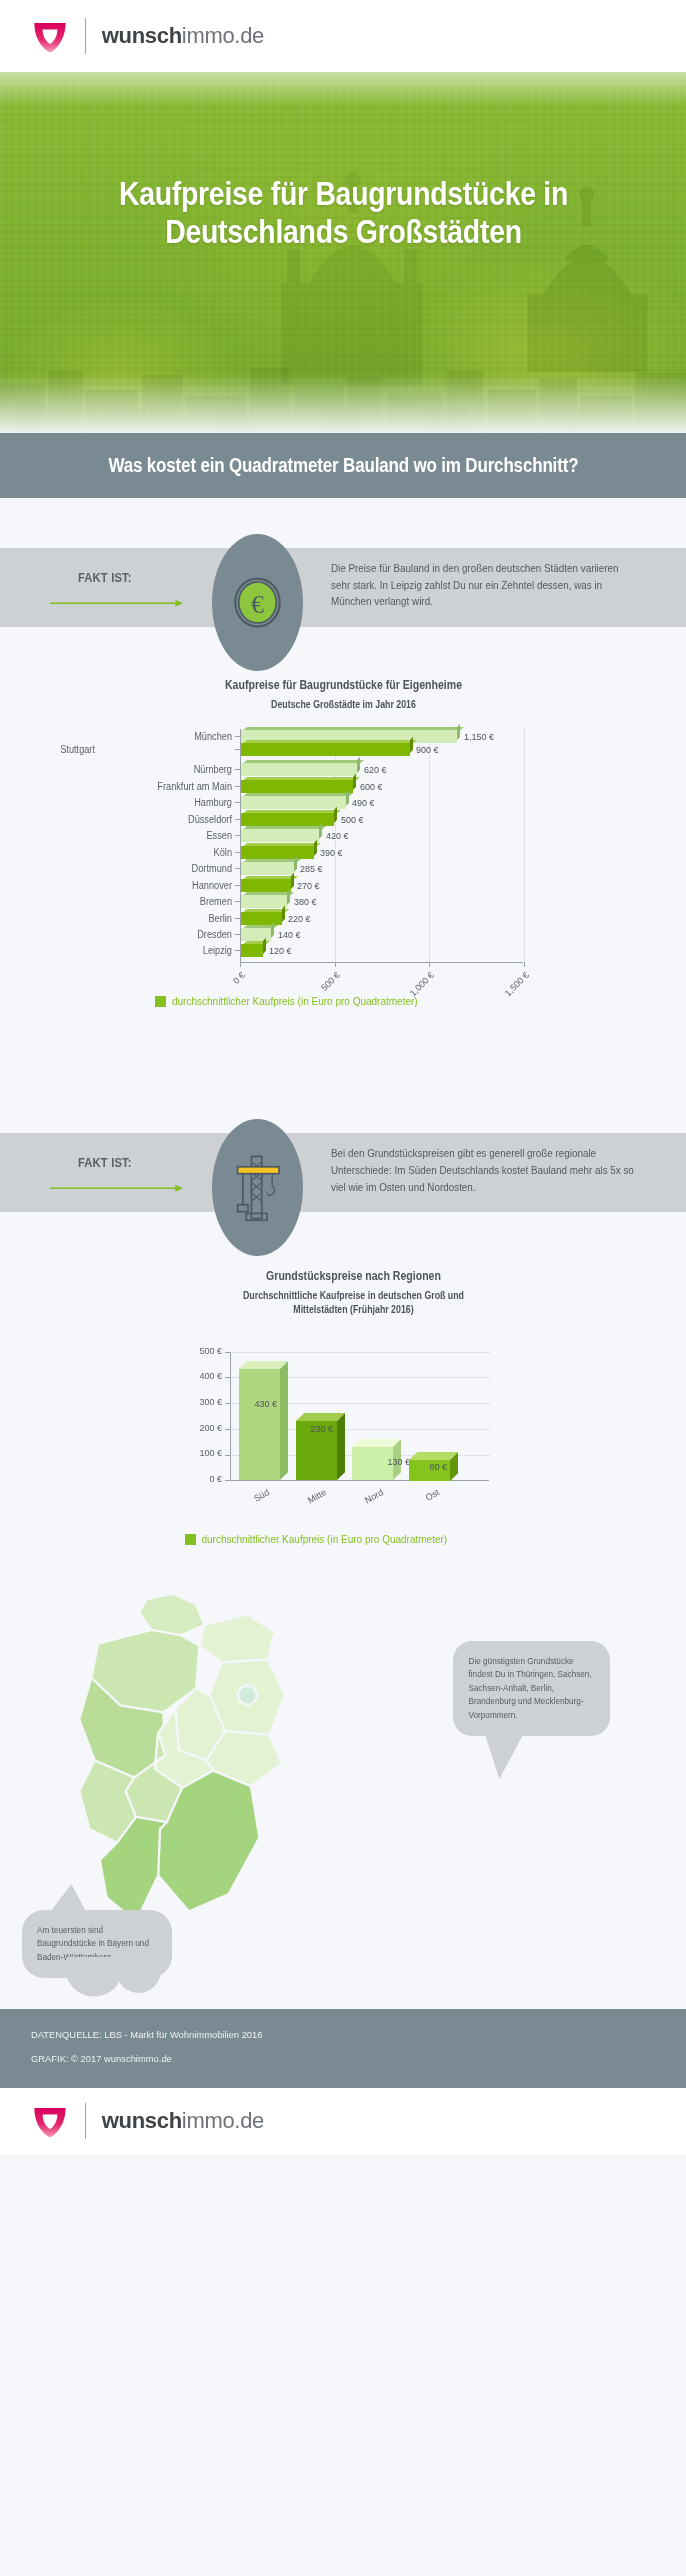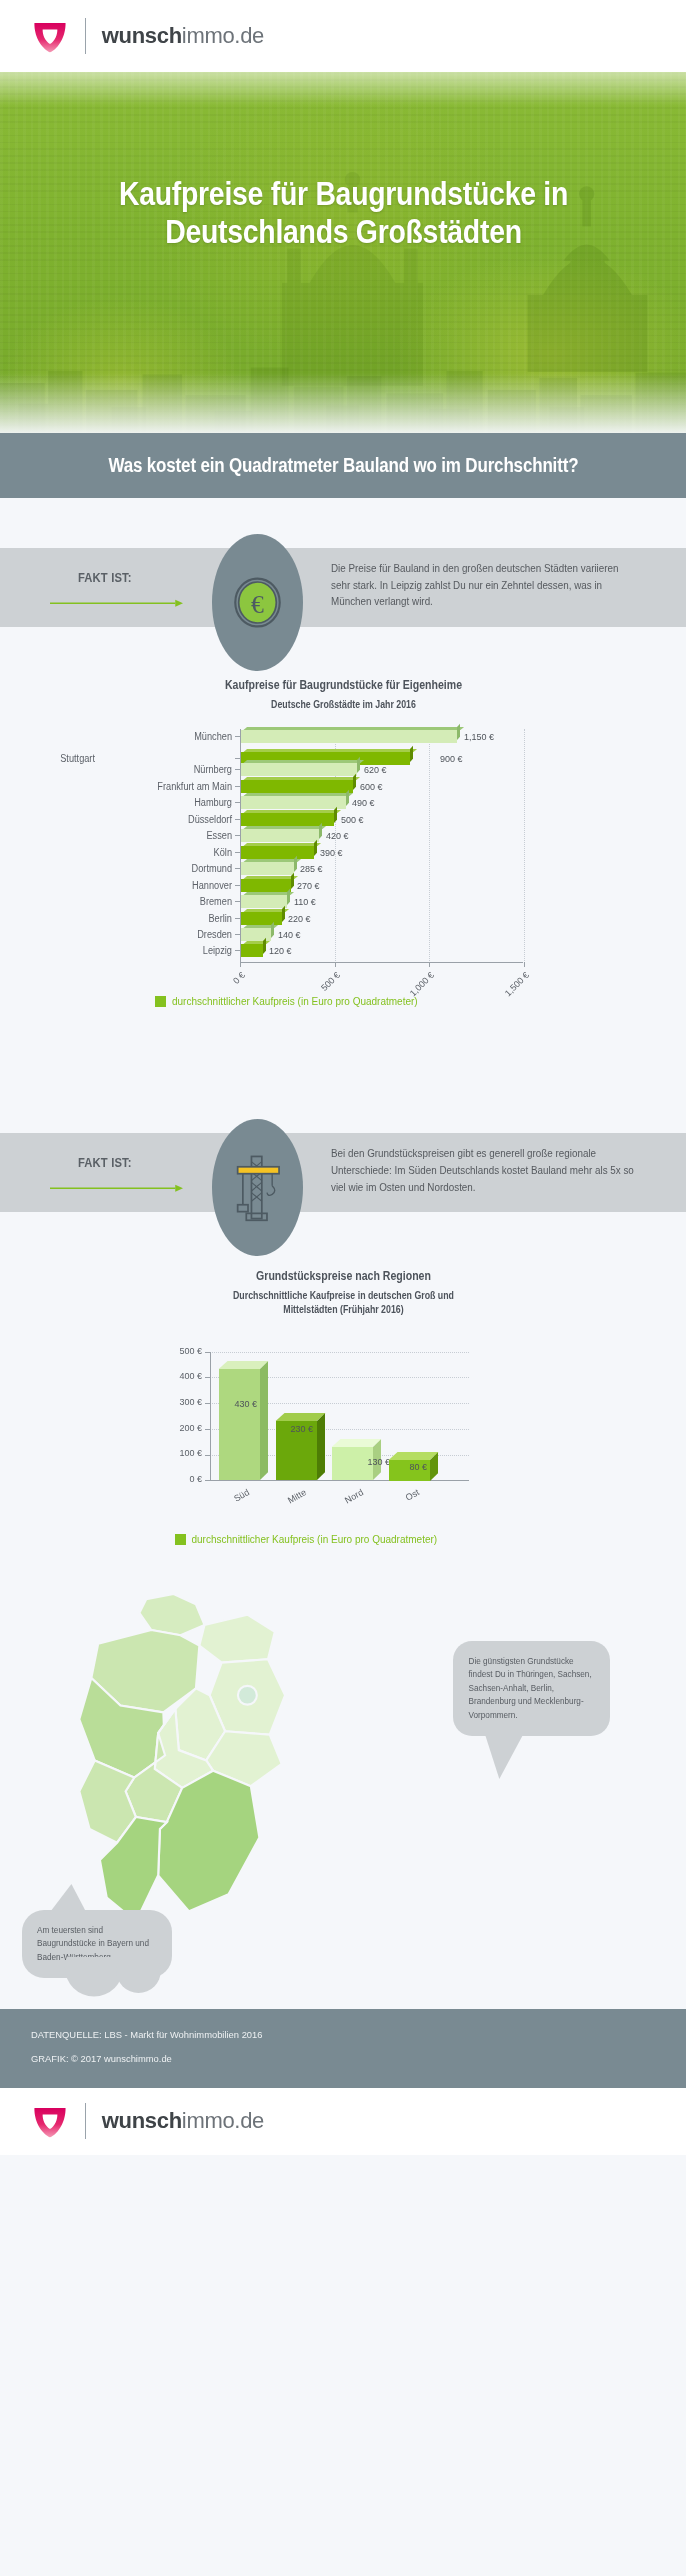--- a/index.html
+++ b/index.html
@@ -349,29 +349,29 @@
         <div class="hb-row" style="top: 5.2px; left: 0px; width: 687px;">
           <div class="hb-name" style="right: 455px;">München</div>
           <div class="hb-ylabeltick" style="left: 235px; top: 7.7px;"></div>
           <div class="hb-bar" style="left: 240px; width: 217px;">
             <span class="top3d" style="background: rgb(156, 200, 120);"></span>
             <span class="side3d" style="background: rgb(140, 185, 106);"></span>
             <span class="face" style="background: rgb(212, 236, 183);"></span>
           </div>
           <div class="hb-val" style="left: 464px;">1,150 €</div>
         </div>
-        <div class="hb-row" style="top: 27px; left: 0px; width: 550px;">
+        <div class="hb-row" style="top: 18px; left: 0px; width: 550px;">
           <div class="hb-name" style="right: 455px;">Stuttgart</div>
           <div class="hb-ylabeltick" style="left: 235px; top: 7.7px;"></div>
           <div class="hb-bar" style="left: 240px; width: 170px;">
             <span class="top3d" style="background: rgb(164, 205, 74);"></span>
             <span class="side3d" style="background: rgb(95, 140, 0);"></span>
             <span class="face" style="background: rgb(127, 184, 0);"></span>
           </div>
-          <div class="hb-val" style="left: 416px; margin-left: 24px;">900 €</div>
+          <div class="hb-val" style="left: 416px;">900 €</div>
         </div>
         <div class="hb-row" style="top: 38px; left: 0px; width: 687px;">
           <div class="hb-name" style="right: 455px;">Nürnberg</div>
           <div class="hb-ylabeltick" style="left: 235px; top: 7.7px;"></div>
           <div class="hb-bar" style="left: 240px; width: 117px;">
             <span class="top3d" style="background: rgb(156, 200, 120);"></span>
             <span class="side3d" style="background: rgb(140, 185, 106);"></span>
             <span class="face" style="background: rgb(212, 236, 183);"></span>
           </div>
           <div class="hb-val" style="left: 364px;">620 €</div>
@@ -447,21 +447,21 @@
           <div class="hb-val" style="left: 297px;">270 €</div>
         </div>
         <div class="hb-row" style="top: 170px; left: 0px; width: 687px;">
           <div class="hb-name" style="right: 455px;">Bremen</div>
           <div class="hb-ylabeltick" style="left: 235px; top: 7.7px;"></div>
           <div class="hb-bar" style="left: 240px; width: 47px;">
             <span class="top3d" style="background: rgb(156, 200, 120);"></span>
             <span class="side3d" style="background: rgb(140, 185, 106);"></span>
             <span class="face" style="background: rgb(212, 236, 183);"></span>
           </div>
-          <div class="hb-val" style="left: 294px;">110 €</div>
+          <div class="hb-val" style="left: 294px;">380 €</div>
         </div>
         <div class="hb-row" style="top: 187px; left: 0px; width: 687px;">
           <div class="hb-name" style="right: 455px;">Berlin</div>
           <div class="hb-ylabeltick" style="left: 235px; top: 7.7px;"></div>
           <div class="hb-bar" style="left: 240px; width: 42px;">
             <span class="top3d" style="background: rgb(164, 205, 74);"></span>
             <span class="side3d" style="background: rgb(95, 140, 0);"></span>
             <span class="face" style="background: rgb(127, 184, 0);"></span>
           </div>
           <div class="hb-val" style="left: 288px;">220 €</div>
@@ -532,21 +532,21 @@
         <line x1="16" y1="24" x2="16" y2="60" stroke="#4d5a62" stroke-width="2"></line>
         <rect x="10" y="60" width="12" height="8" fill="none" stroke="#4d5a62" stroke-width="2"></rect>
         <line x1="50" y1="24" x2="50" y2="38" stroke="#4d5a62" stroke-width="1.6"></line>
         <path d="M50 38 q6 6 0 10 q-5 3 -6 -2" fill="none" stroke="#4d5a62" stroke-width="1.6"></path>
         <rect x="20" y="70" width="24" height="8" fill="none" stroke="#4d5a62" stroke-width="2"></rect>
       </svg>
     </div>
     <div class="fakt-text">Bei den Grundstückspreisen gibt es generell große regionale Unterschiede: Im Süden Deutschlands kostet Bauland mehr als 5x so viel wie im Osten und Nordosten.</div>
   </div>
 
-  <div class="chart-sec" style="padding-top:45px;">
+  <div class="chart-sec" style="padding-top:45px;padding-left:20px;">
     <div class="chart-title">Grundstückspreise nach Regionen</div>
     <div class="chart-sub" style="width:283px;margin:6px auto 0;">Durchschnittliche Kaufpreise in deutschen Groß und Mittelstädten (Frühjahr 2016)</div>
 
     <div class="vbar-plot" id="vbar-plot">
         <div class="vb-ylbl" style="left: 157px; top: 144px; width: 45px;">0 €</div>
         <div style="position: absolute; width: 5.2px; height: 0.9px; background: rgb(154, 161, 168); left: 205px; top: 150px;"></div>
         <div class="vb-grid" style="left: 210px; top: 125px; width: 259px;"></div>
         <div class="vb-ylbl" style="left: 157px; top: 118px; width: 45px;">100 €</div>
         <div style="position: absolute; width: 5.2px; height: 0.9px; background: rgb(154, 161, 168); left: 205px; top: 125px;"></div>
         <div class="vb-grid" style="left: 210px; top: 99px; width: 259px;"></div>

